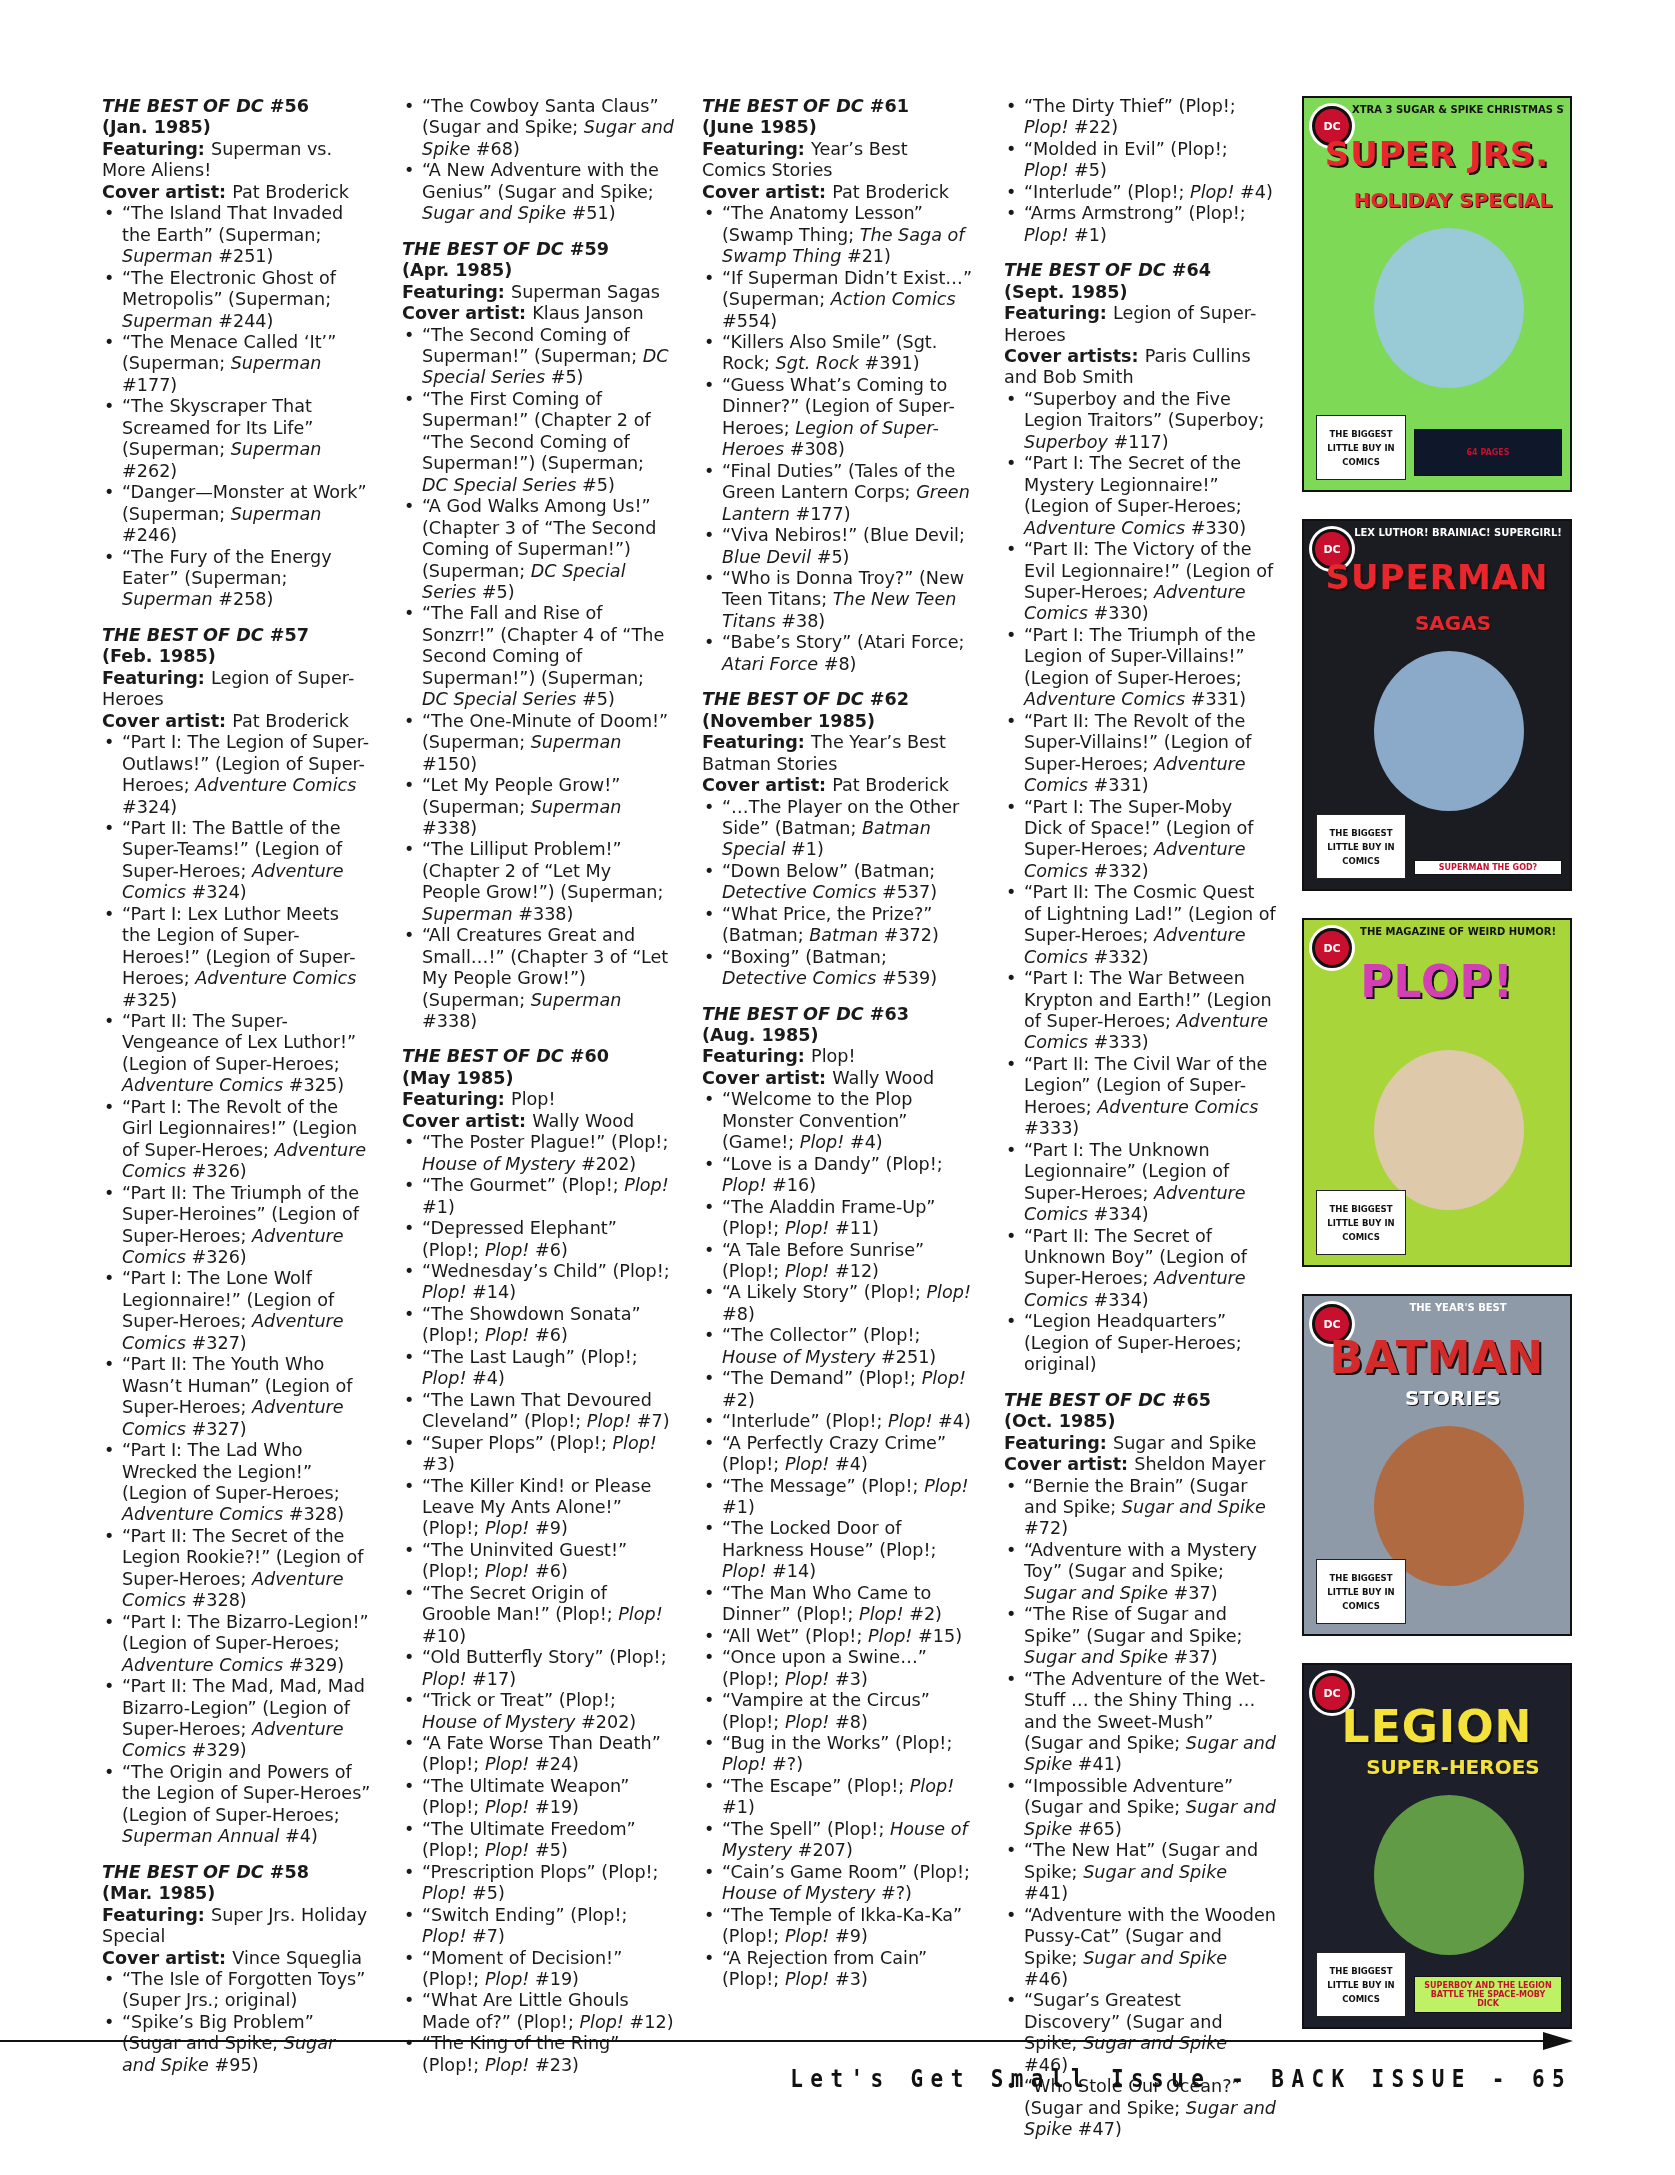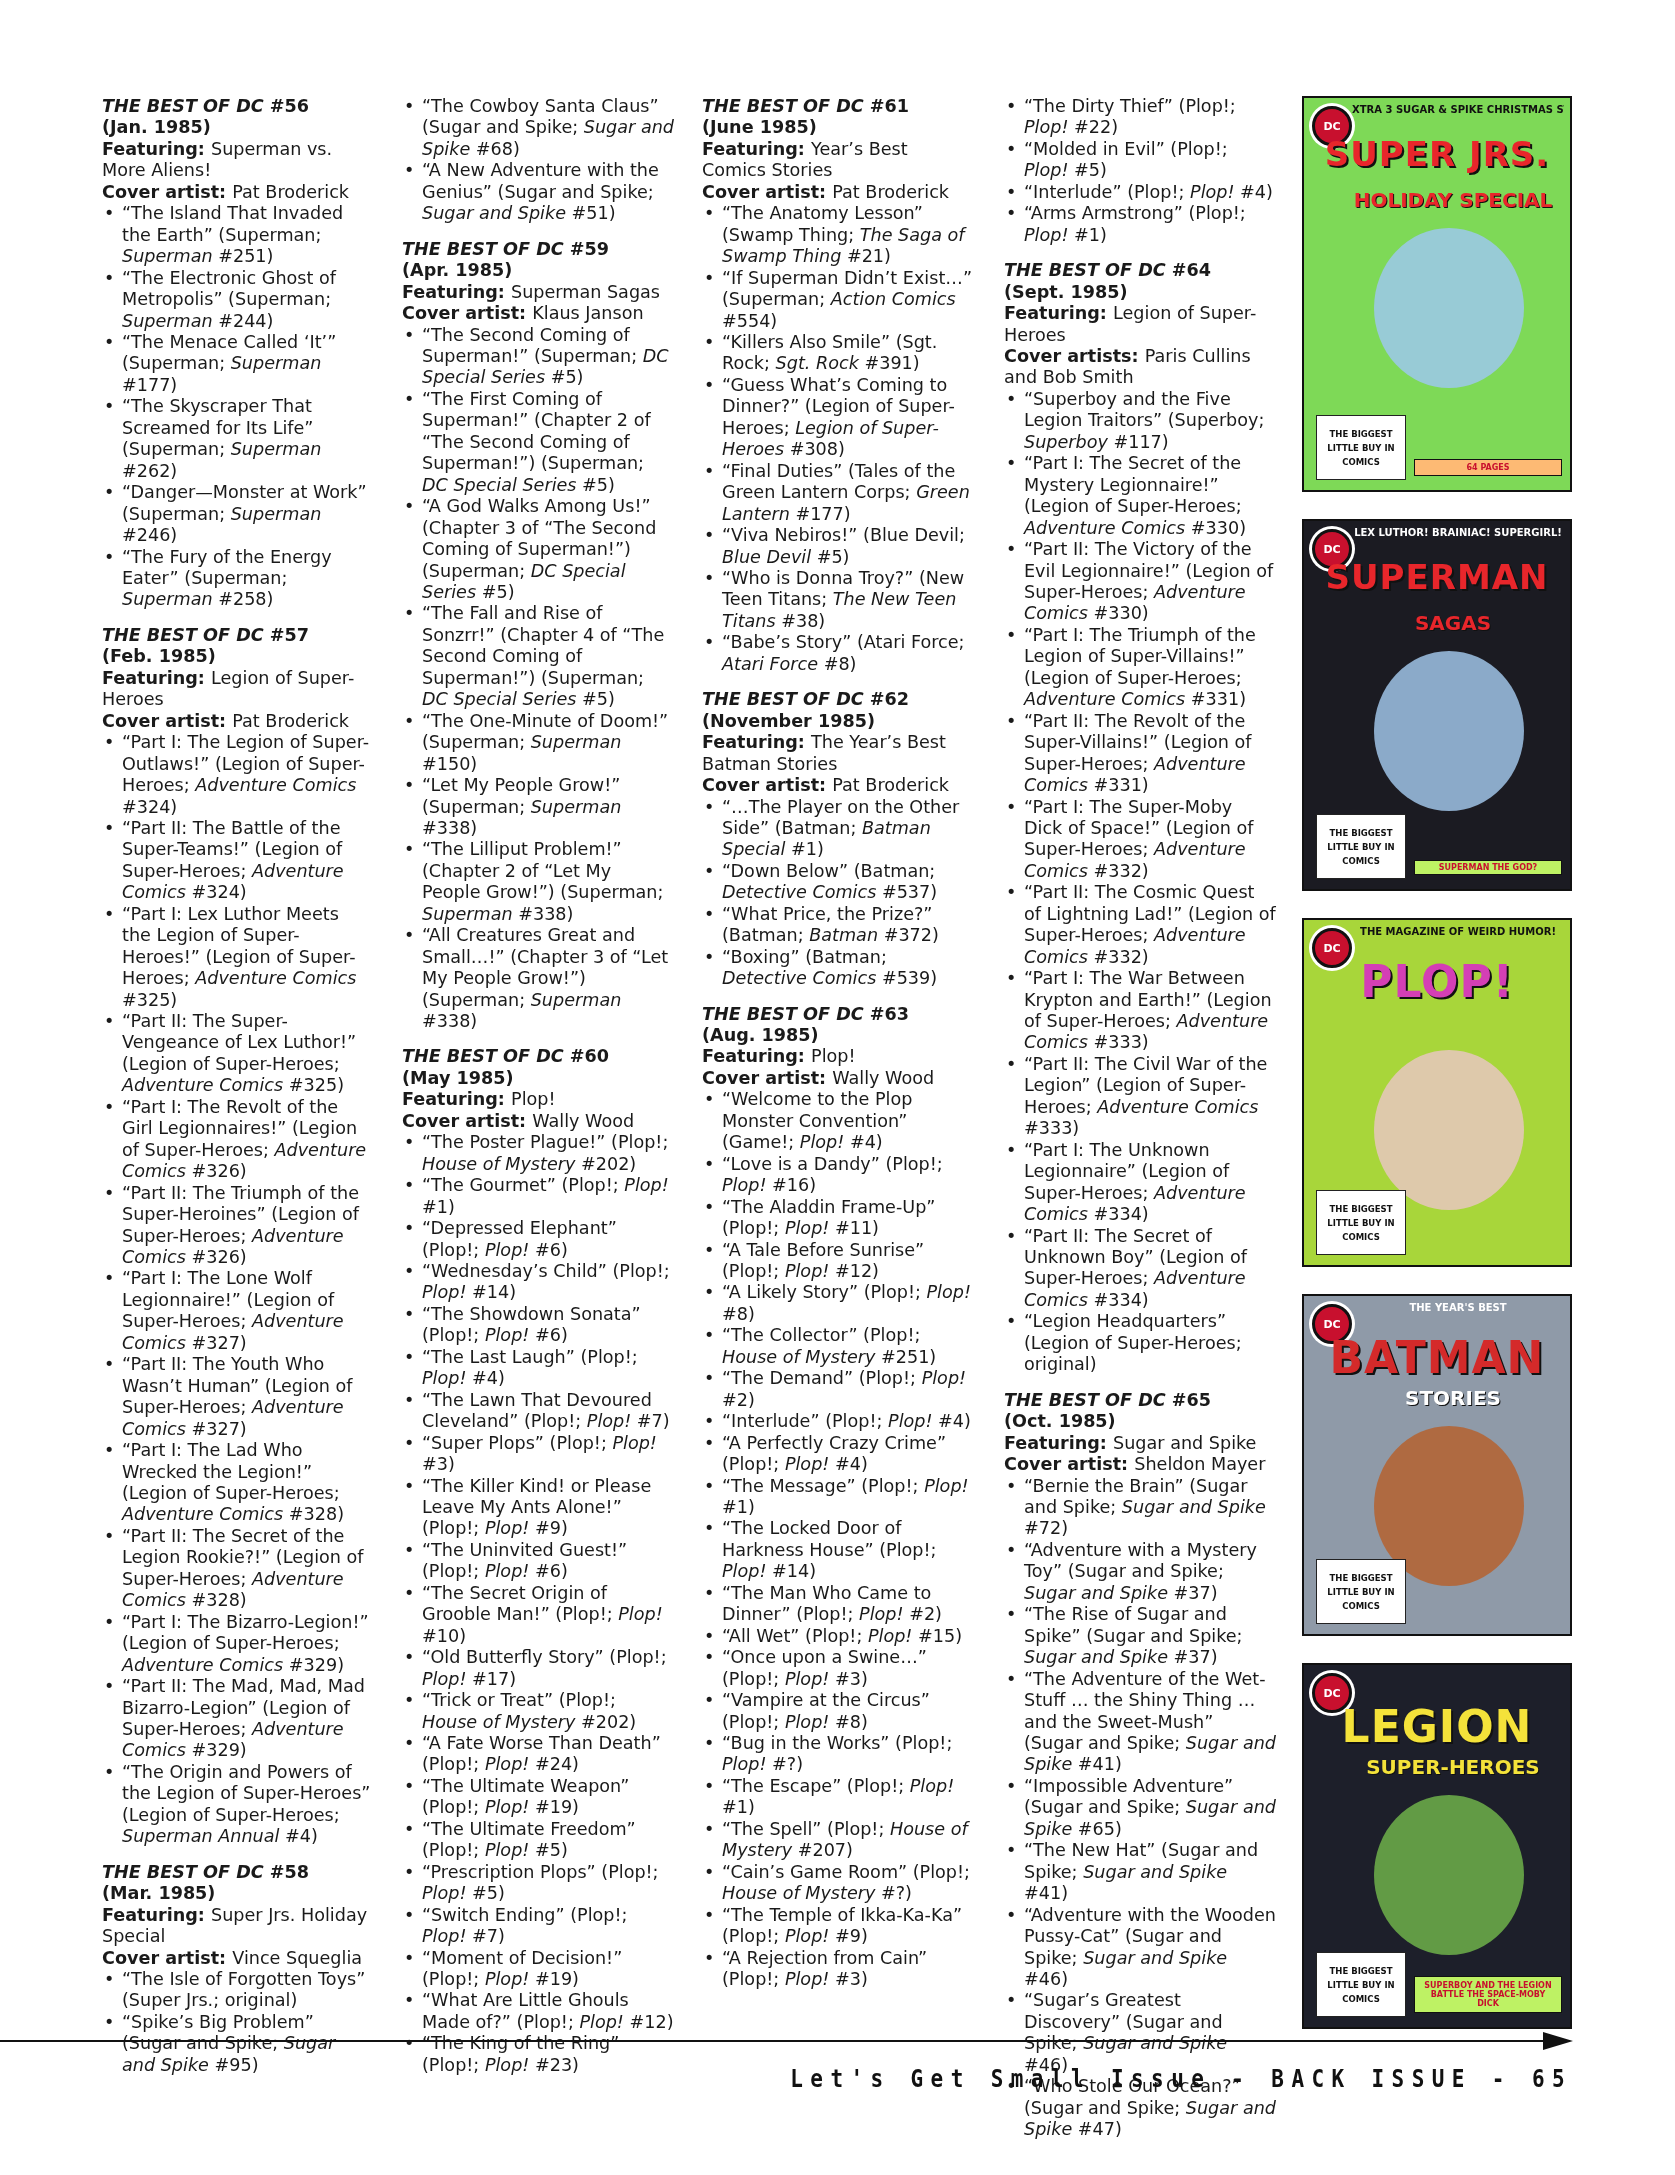--- a/index.html
+++ b/index.html
@@ -248,34 +248,34 @@
     </div>
   </div>
 
 <div class="covers">
     <div class="cover" style="height: 392px; background: rgb(126, 217, 87);">
       <div class="logo-badge"></div>
       <div class="headline">XTRA 3 SUGAR &amp; SPIKE CHRISTMAS STORIES!</div>
       <div class="title" style="color: rgb(232, 38, 43); top: 36px; font-size: 34px; text-shadow: rgb(17, 17, 17) 2px 2px 0px;">SUPER JRS.</div>
       <div class="sub" style="left: 40px; right: 8px; top: 90px; font-size: 20px; color: rgb(232, 38, 43); text-shadow: rgb(17, 17, 17) 1px 1px 0px;">HOLIDAY SPECIAL</div>
       <div class="art" style="left: 70px; top: 130px; width: 150px; height: 160px; background: rgb(156, 200, 236); opacity: 0.85;"></div>
-      <div class="sub" style="left: 110px; right: 8px; bottom: 14px; font-size: 8px; background: #fdba74; color: rgb(200, 16, 46); padding: 3px; border: 1px solid rgb(17, 17, 17);">64 PAGES</div>
+      <div class="sub" style="left: 110px; right: 8px; bottom: 14px; font-size: 8px; background: #0f172a; color: rgb(200, 16, 46); padding: 18px; border: 1px solid rgb(17, 17, 17);">64 PAGES</div>
       <div class="buybox">
         <div>THE BIGGEST</div>
         <div>LITTLE BUY IN</div>
         <div>COMICS</div>
       </div>
     </div>
     <div class="cover" style="height: 368px; background: rgb(27, 27, 34); margin-top: 12px;">
       <div class="logo-badge"></div>
       <div class="headline" style="color: rgb(255, 255, 255);">LEX LUTHOR! BRAINIAC! SUPERGIRL!</div>
       <div class="title" style="color: rgb(232, 38, 43); top: 36px; font-size: 34px; text-shadow: rgb(17, 17, 17) 2px 2px 0px;">SUPERMAN</div>
       <div class="sub" style="left: 40px; right: 8px; top: 90px; font-size: 20px; color: rgb(232, 38, 43); text-shadow: rgb(17, 17, 17) 1px 1px 0px;">SAGAS</div>
       <div class="art" style="left: 70px; top: 130px; width: 150px; height: 160px; background: rgb(159, 195, 230); opacity: 0.85;"></div>
-      <div class="sub" style="left: 110px; right: 8px; bottom: 14px; font-size: 8px; background: #bef264; color: rgb(200, 16, 46); padding: 2px; border: 1px solid rgb(17, 17, 17);">SUPERMAN THE GOD?</div>
+      <div class="sub" style="left: 110px; right: 8px; bottom: 14px; font-size: 8px; background: #ffffff; color: rgb(200, 16, 46); padding: 2px; border: 1px solid rgb(17, 17, 17);">SUPERMAN THE GOD?</div>
       <div class="buybox">
         <div>THE BIGGEST</div>
         <div>LITTLE BUY IN</div>
         <div>COMICS</div>
       </div>
     </div>
     <div class="cover" style="height: 345px; background: rgb(168, 214, 58);">
       <div class="logo-badge"></div>
       <div class="headline">THE MAGAZINE OF WEIRD HUMOR!</div>
       <div class="title" style="color: rgb(212, 63, 181); top: 36px; font-size: 44px; text-shadow: rgb(17, 17, 17) 2px 2px 0px;">PLOP!</div>

